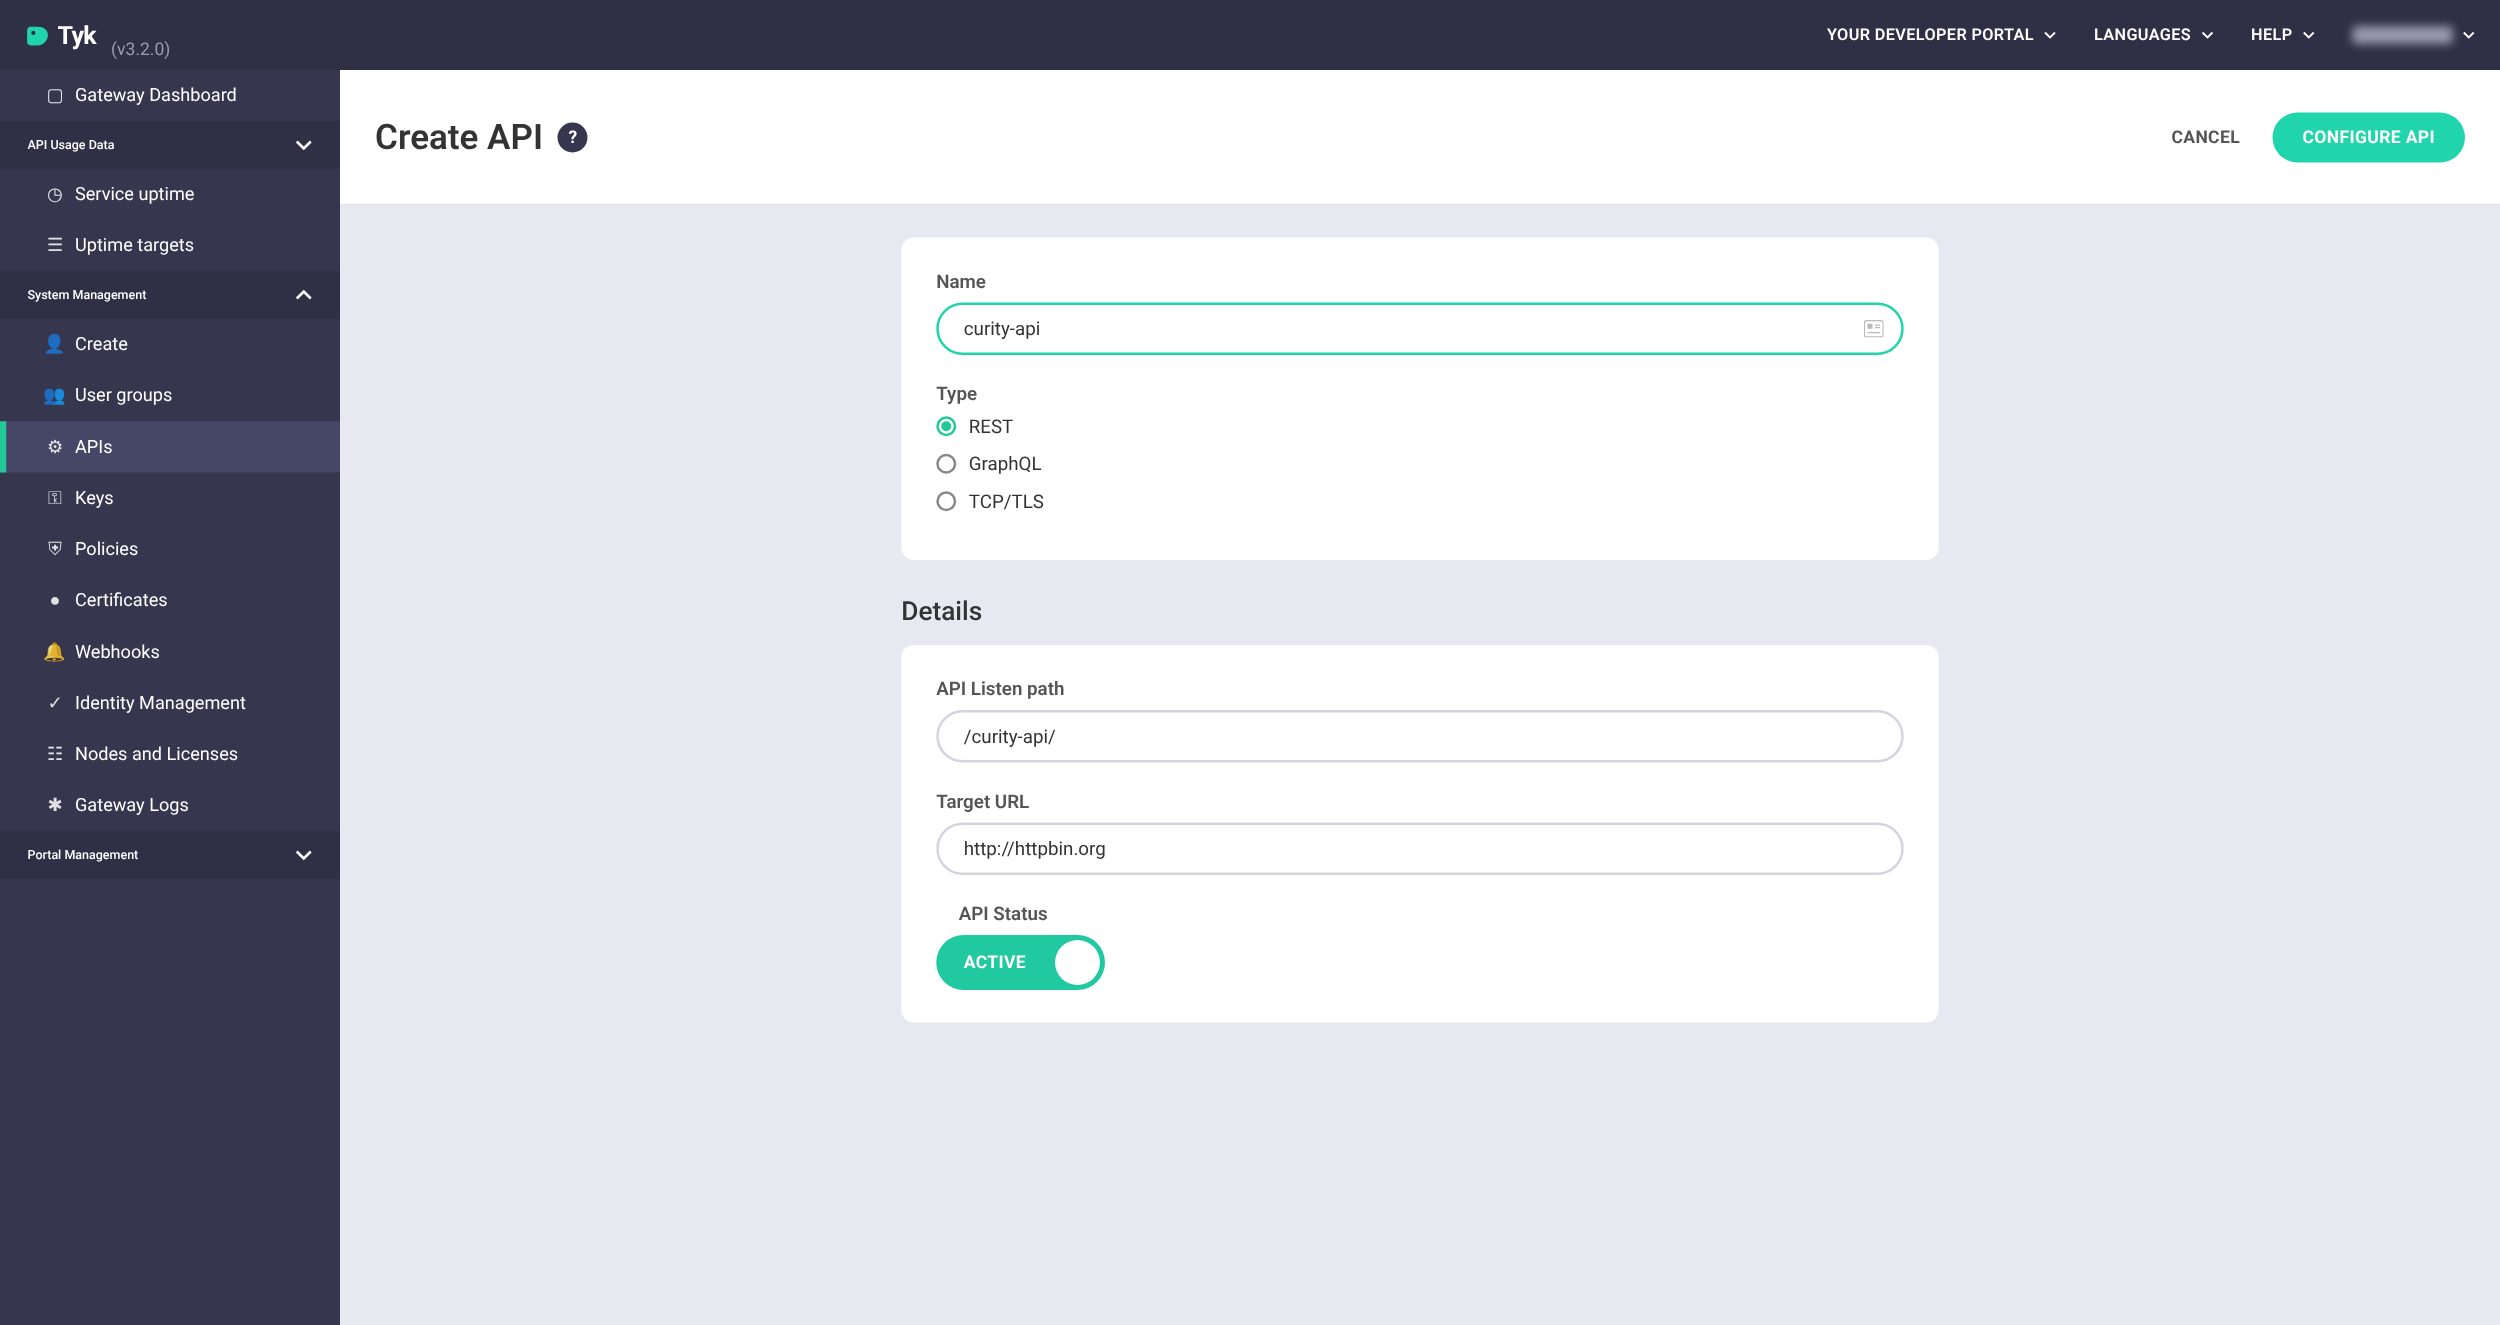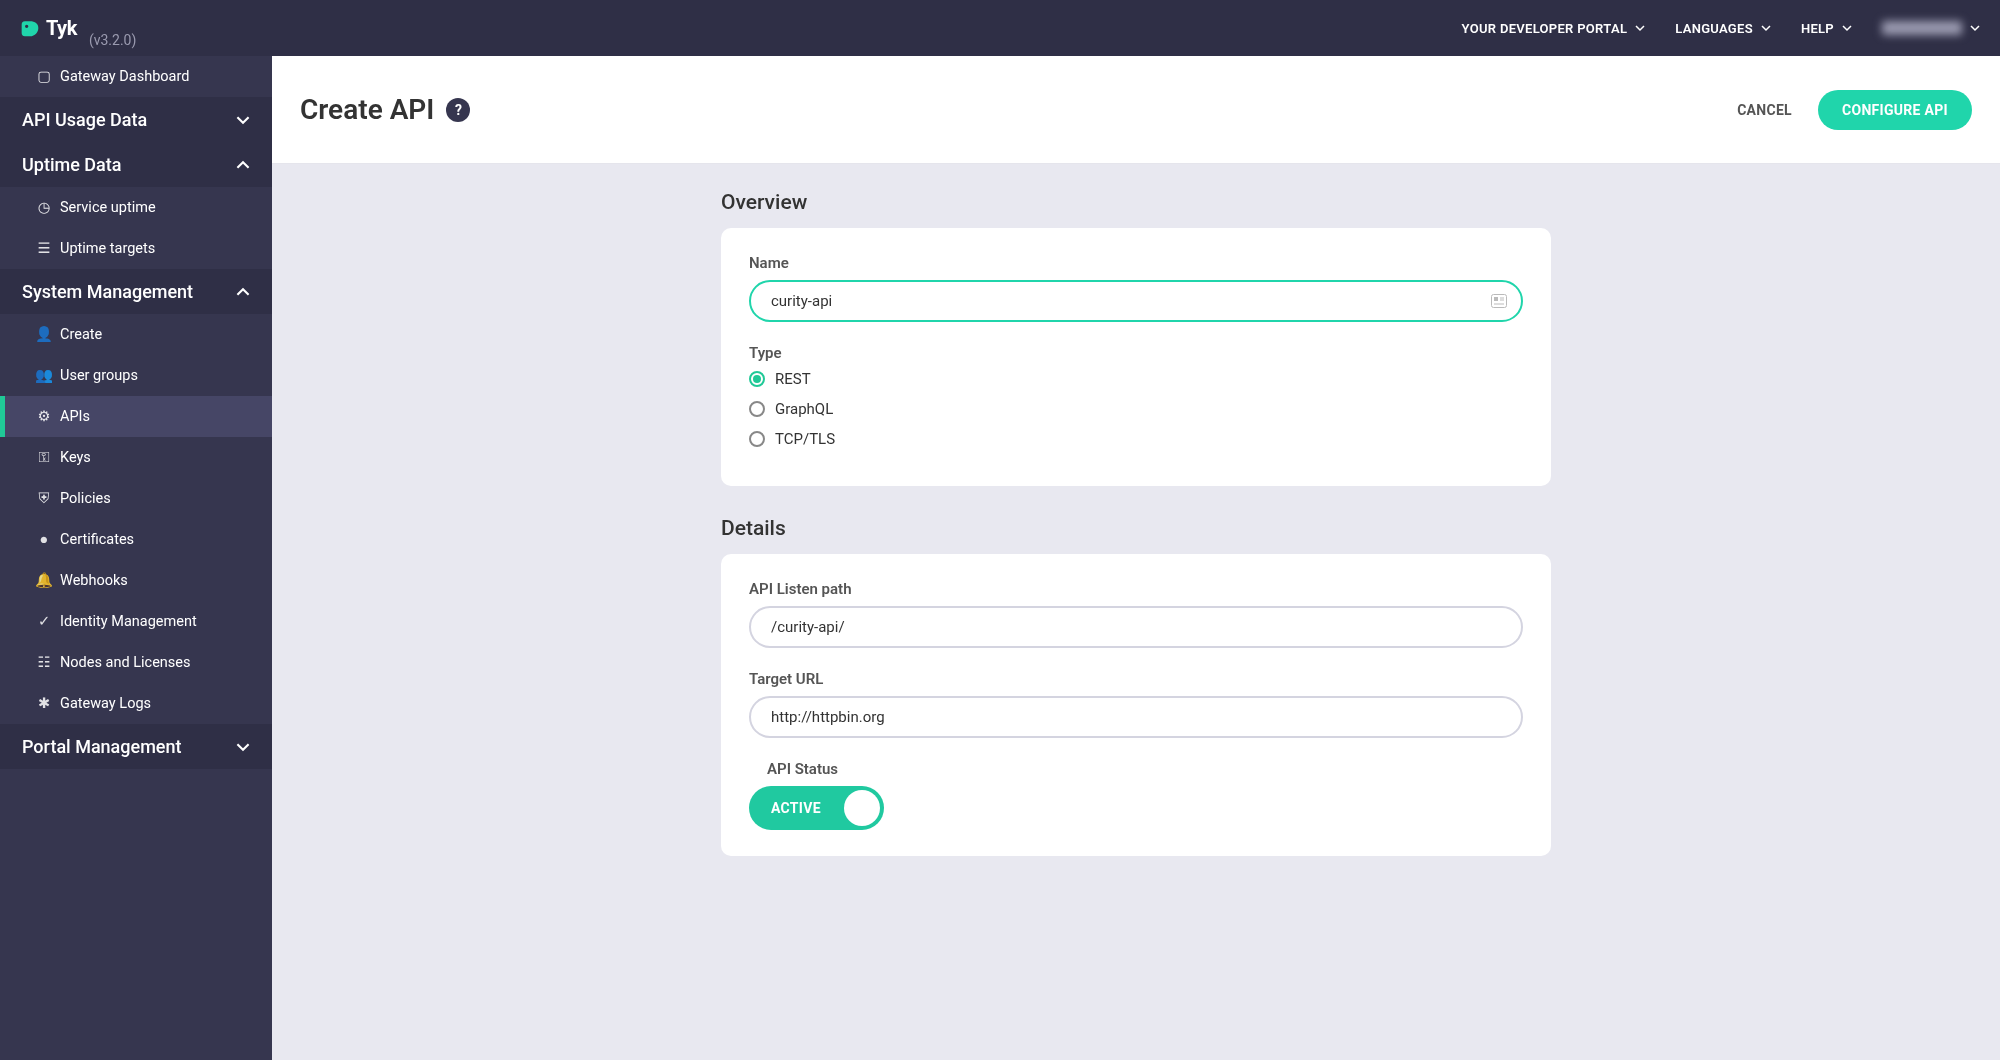--- a/index.html
+++ b/index.html
@@ -10,21 +10,21 @@
 .logo-icon { width: 20px; height: 20px; }
 .logo-text { font-size: 20px; font-weight: 700; letter-spacing: -0.5px; }
 .version { color: #9a9aaf; font-size: 14px; margin-left: 6px; margin-top: 24px; }
 .topbar-right { margin-left: auto; display: flex; align-items: center; gap: 30px; }
 .top-link { color: #fff; font-size: 13px; font-weight: 600; display: flex; align-items: center; gap: 8px; cursor: pointer; letter-spacing: 0.3px; }
 .chev { width: 10px; height: 10px; }
 .blurred { filter: blur(4px); background: #9a9ab0; width: 80px; height: 14px; border-radius: 2px; }
 
 .layout { display: flex; height: calc(1060px - 56px); }
 .sidebar { width: 272px; background: #36364f; color: #fff; overflow-y: auto; flex-shrink: 0; }
-.side-item { padding: 12px 22px; display: flex; align-items: center; gap: 10px; cursor: pointer; font-size: 18px; }
+.side-item { padding: 12px 22px; display: flex; align-items: center; gap: 10px; cursor: pointer; font-size: 10px; }
 .side-item.section { background: #2f2f46; justify-content: space-between; font-weight: 500; }
 .side-item.sub { padding-left: 38px; font-size: 14.5px; }
 .side-item.active { background: #464666; border-left: 5px solid #20c997; padding-left: 33px; }
 .side-icon { width: 12px; height: 12px; opacity: 0.85; flex-shrink: 0; display: inline-flex; align-items: center; justify-content: center; }
 .chev-side { width: 14px; height: 14px; }
 
 .main { flex: 1; display: flex; flex-direction: column; }
 .page-header { background: #fff; height: 108px; display: flex; align-items: center; padding: 0 28px; border-bottom: 1px solid #e5e5ec; }
 .page-title { font-size: 28px; font-weight: 600; color: #333; display: flex; align-items: center; gap: 12px; }
 .help-circle { width: 24px; height: 24px; background: #36364f; color: #fff; border-radius: 50%; display: flex; align-items: center; justify-content: center; font-size: 14px; font-weight: 700; cursor: pointer; }
@@ -96,26 +96,20 @@
     <div class="side-item sub">
       <span class="side-icon">▢</span>
       <span>Gateway Dashboard</span>
     </div>
     <div class="side-item section">
       <span>API Usage Data</span>
       <svg class="chev-side" viewBox="0 0 10 10">
           <path d="M1 3 L5 7 L9 3" stroke="#fff" stroke-width="1.5" fill="none"></path>
         </svg>
     </div>
-    <div class="side-item section">
-      <span>Uptime Data</span>
-      <svg class="chev-side" viewBox="0 0 10 10">
-          <path d="M1 7 L5 3 L9 7" stroke="#fff" stroke-width="1.5" fill="none"></path>
-        </svg>
-    </div>
     <div class="side-item sub">
       <span class="side-icon">◷</span>
       <span>Service uptime</span>
     </div>
     <div class="side-item sub">
       <span class="side-icon">☰</span>
       <span>Uptime targets</span>
     </div>
     <div class="side-item section">
       <span>System Management</span>
@@ -179,21 +173,20 @@
       </div>
       <div class="header-actions">
         <span class="btn-cancel">CANCEL</span>
         <button class="btn-primary">CONFIGURE API</button>
       </div>
     </div>
 
     <div class="content">
       <div class="content-inner">
 
-        <div class="section-title">Overview</div>
         <div class="card">
           <div class="field-block">
             <div class="field-label">Name</div>
             <div class="input-wrap">
               <input class="input-field focused" value="curity-api" style="">
               <svg class="input-end-icon" width="16" height="14" viewBox="0 0 16 14">
                   <rect x="0.5" y="0.5" width="15" height="13" rx="2" fill="none" stroke="#555"></rect>
                   <rect x="3" y="3" width="4" height="4" fill="#555"></rect>
                   <line x1="9" y1="4" x2="13" y2="4" stroke="#555"></line>
                   <line x1="9" y1="6" x2="13" y2="6" stroke="#555"></line>

